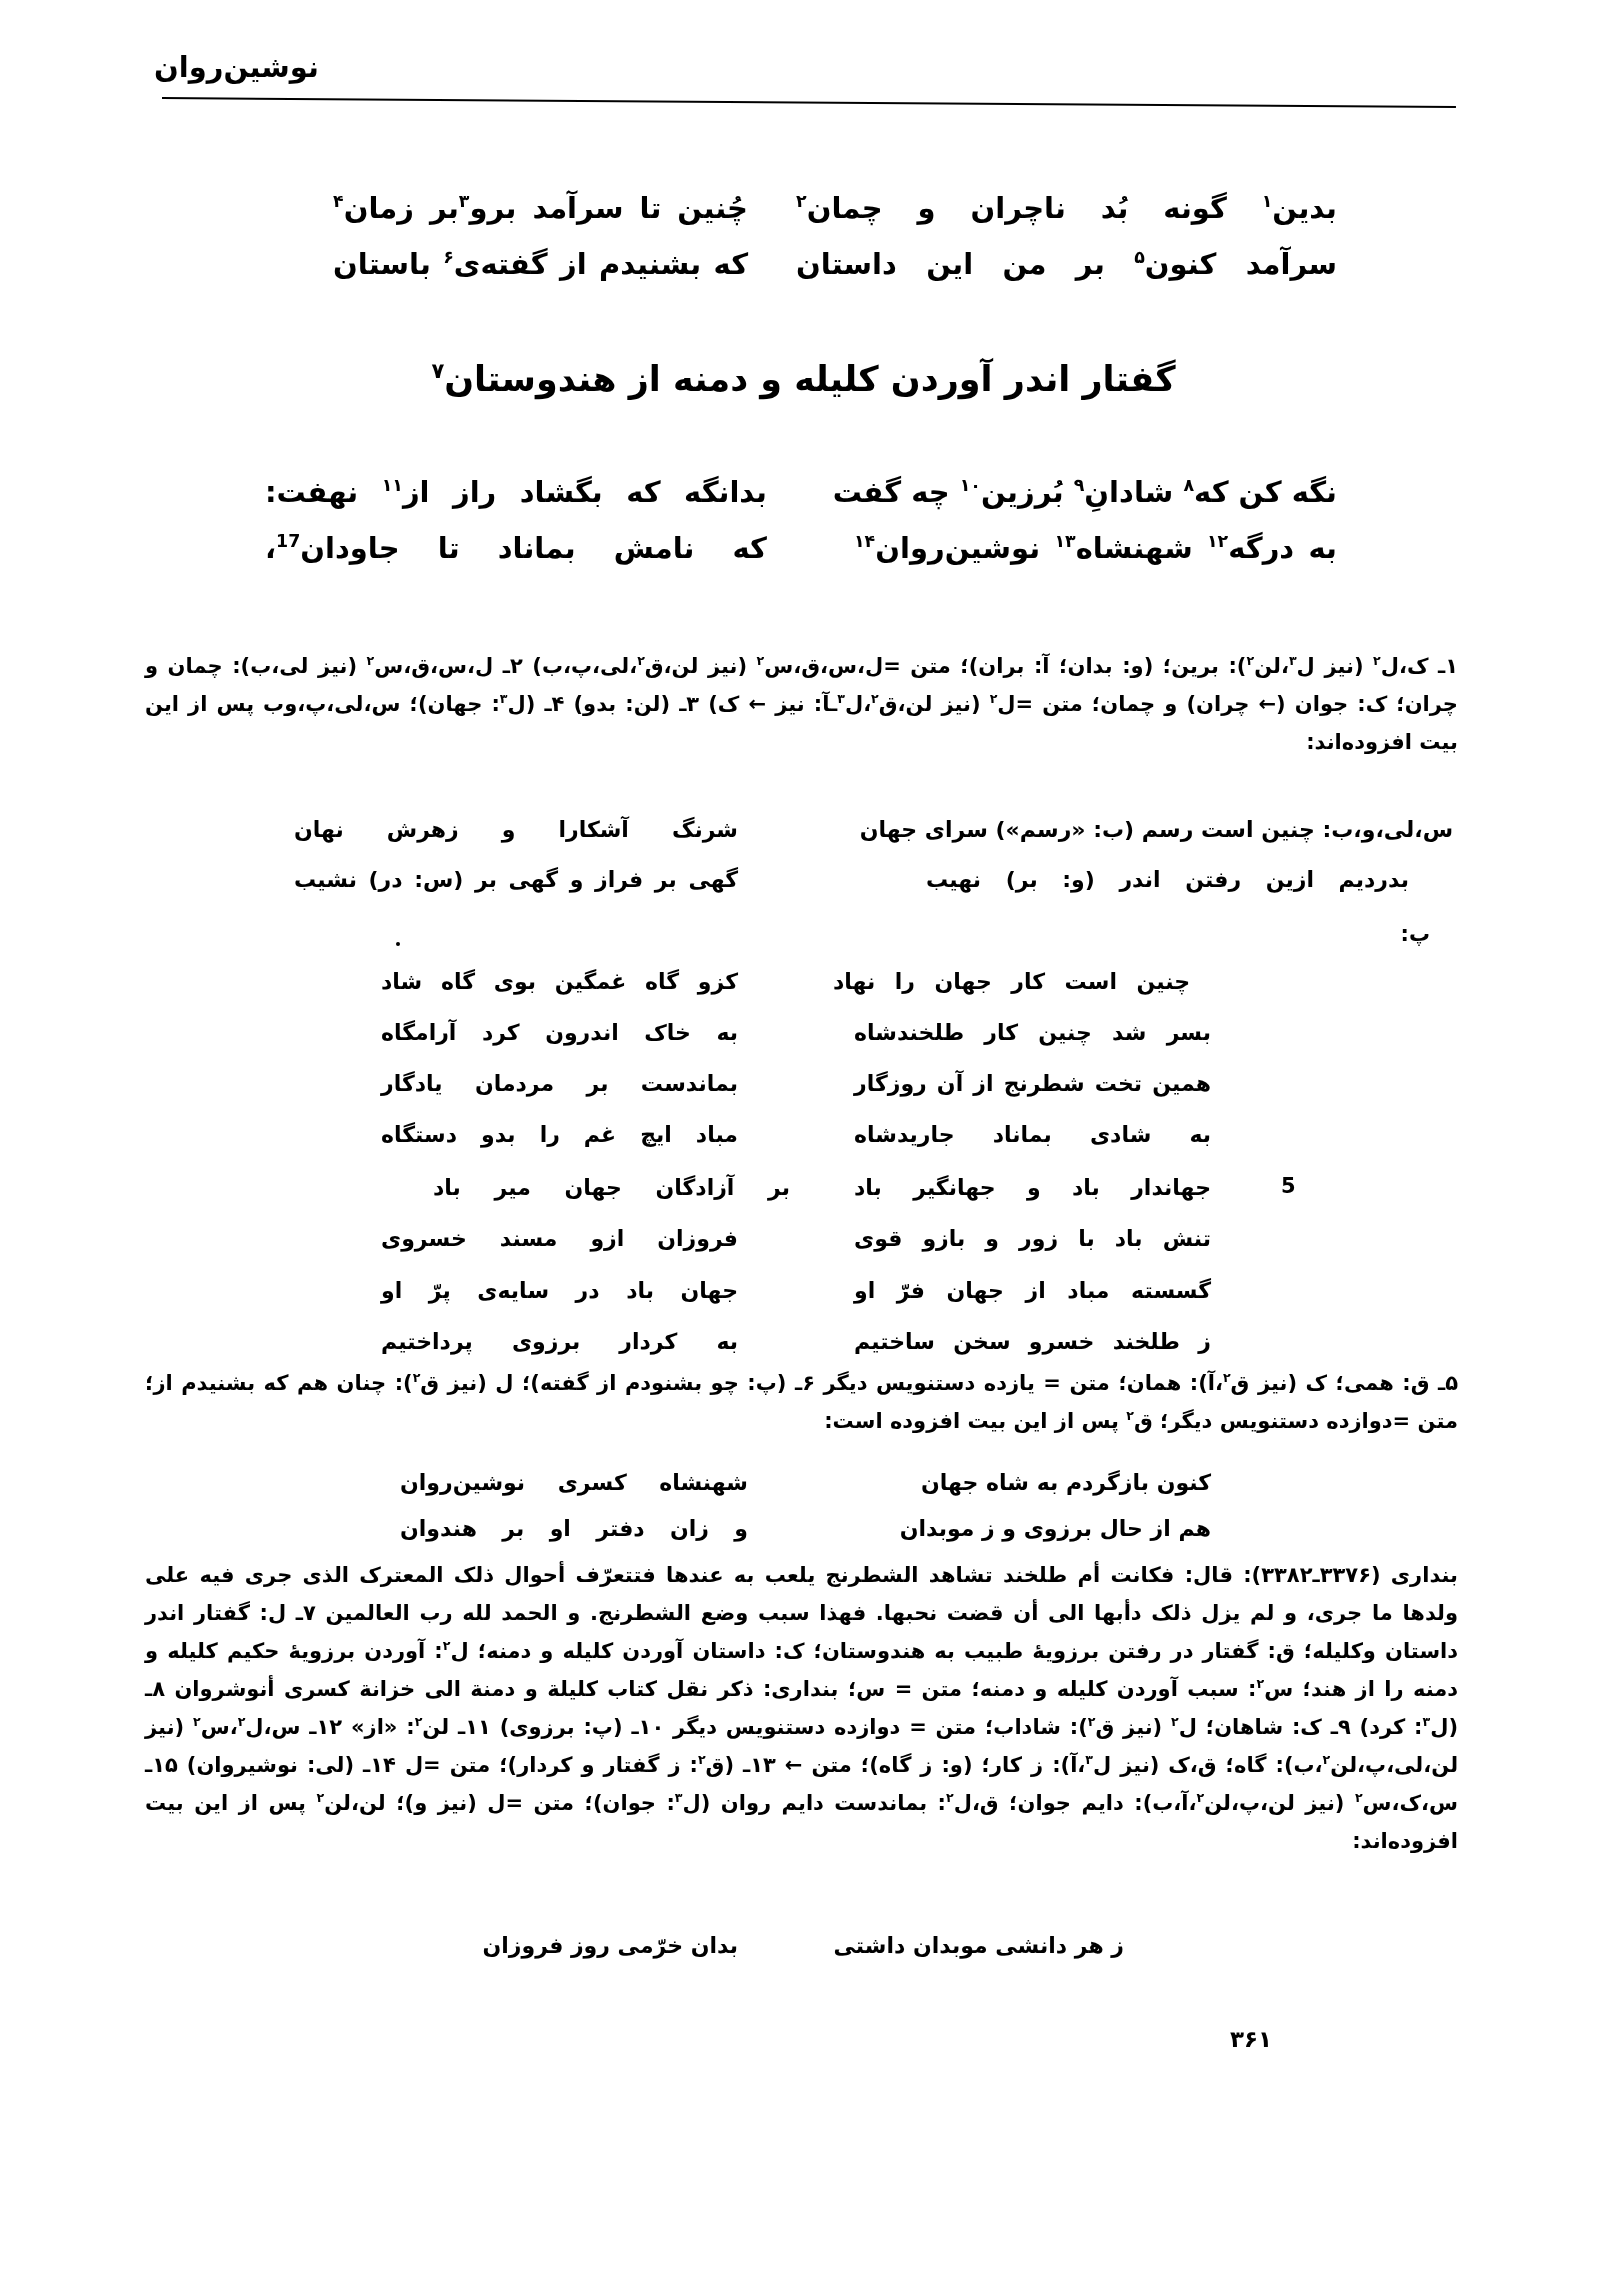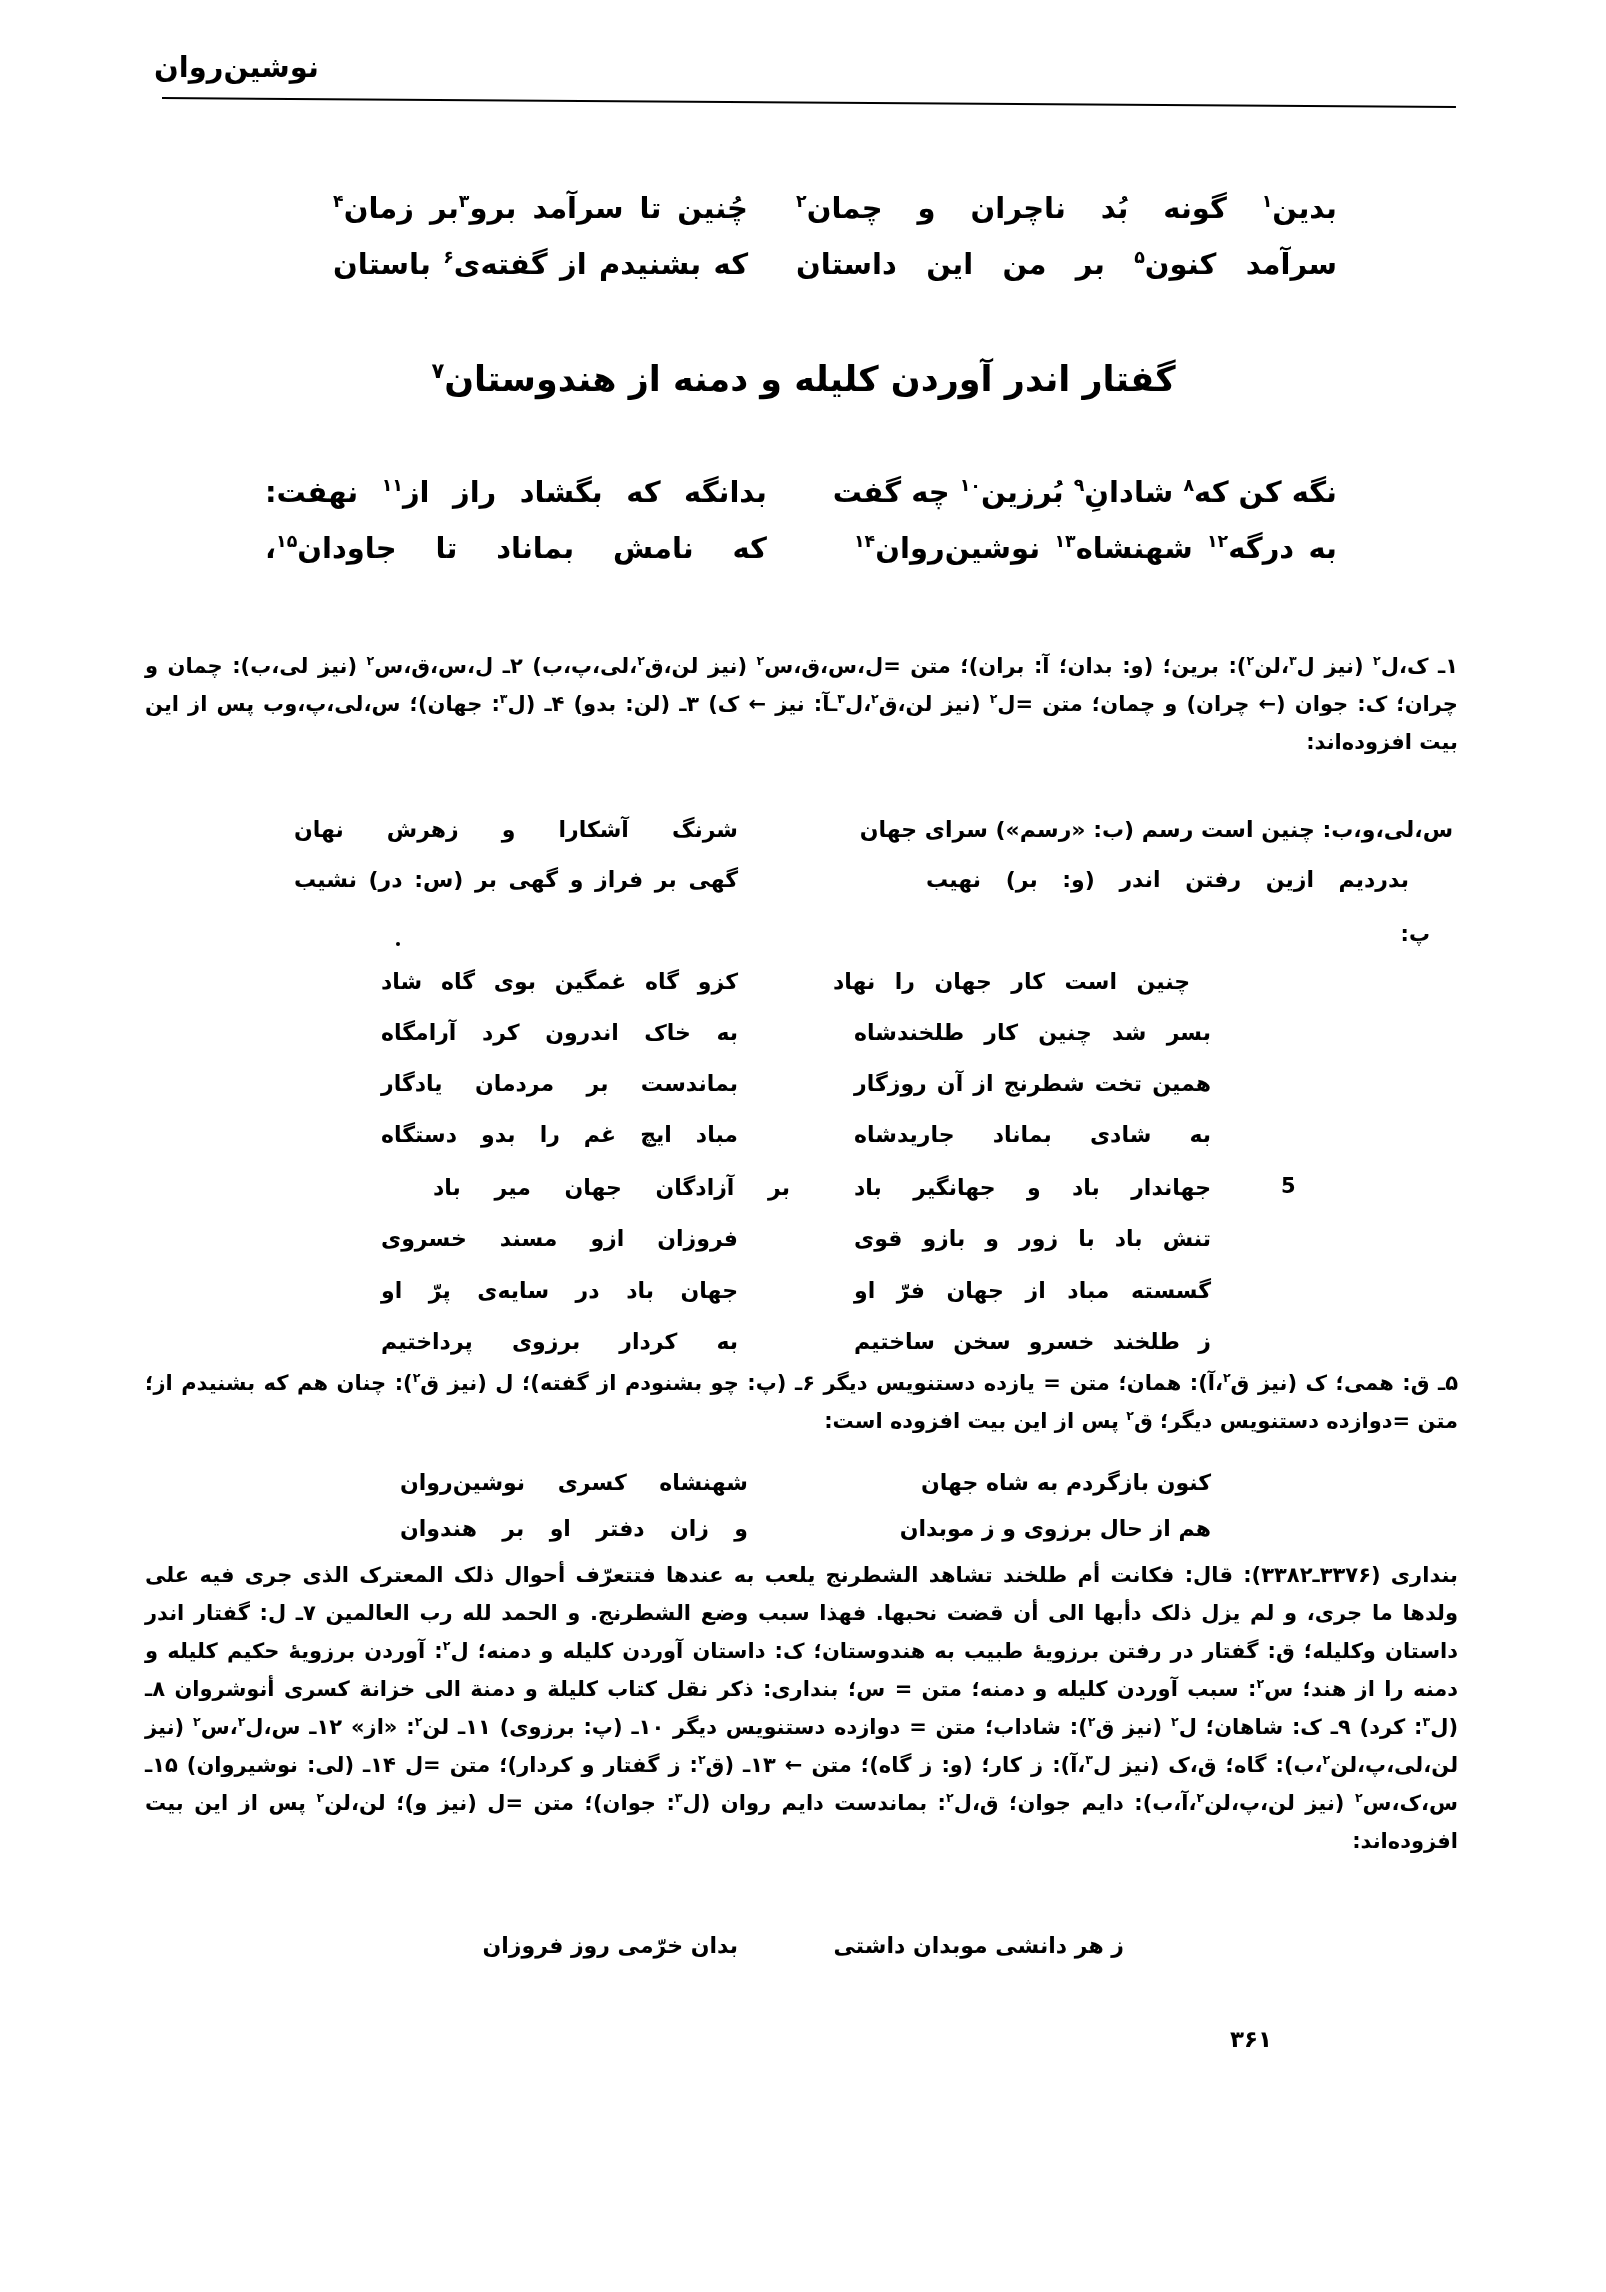--- a/index.html
+++ b/index.html
@@ -69,21 +69,21 @@
   </div>
 
   <div class="heading">گفتار اندر آوردن کلیله و دمنه از هندوستان<sup>۷</sup></div>
 
   <div class="couplet verse-main" style="left:0; top:469px; width:1607px; height:46px;">
     <span class="hemi" style="right:270px; width:483px;">نگه کن که<sup>۸</sup> شادانِ<sup>۹</sup> بُرزین<sup>۱۰</sup> چه گفت</span>
     <span class="hemi" style="right:840px; width:502px;">بدانگه که بگشاد راز از<sup>۱۱</sup> نهفت:</span>
   </div>
   <div class="couplet verse-main" style="left:0; top:525px; width:1607px; height:46px;">
     <span class="hemi" style="right:270px; width:483px;">به درگه<sup>۱۲</sup> شهنشاه<sup>۱۳</sup> نوشین‌روان<sup>۱۴</sup></span>
-    <span class="hemi" style="right:840px; width:502px;">که نامش بماناد تا جاودان<sup>۱۵</sup>،</span>
+    <span class="hemi" style="right:840px; width:502px;">که نامش بماناد تا جاودان<sup>17</sup>،</span>
   </div>
 
   <div class="note-para" style="top:647px;">۱ـ ک،ل<sup>۲</sup> (نیز ل<sup>۳</sup>،لن<sup>۲</sup>): برین؛ (و: بدان؛ آ: بران)؛ متن =ل،س،ق،س<sup>۲</sup> (نیز لن،ق<sup>۲</sup>،لی،پ،ب)  ۲ـ ل،س،ق،س<sup>۲</sup> (نیز لی،ب): چمان و چران؛ ک: جوان (← چران) و چمان؛ متن =ل<sup>۲</sup> (نیز لن،ق<sup>۲</sup>،ل<sup>۳</sup>ـآ: نیز ← ک)  ۳ـ (لن: بدو)  ۴ـ (ل<sup>۳</sup>: جهان)؛ س،لی،پ،وب پس از این بیت افزوده‌اند:</div>
 
   <div class="couplet verse-note" style="left:0; top:811px; width:1607px; height:37px;">
     <span class="hemi" style="right:869px; width:444px;">شرنگ آشکارا و زهرش نهان</span>
     <span class="hemi" style="right:154px; width:541px; text-align-last:right;"><span>س،لی،و،ب:</span> <span>چنین است رسم (ب: «رسم») سرای جهان</span></span>
   </div>
   <div class="couplet verse-note" style="left:0; top:861px; width:1607px; height:37px;">
     <span class="hemi" style="right:198px; width:483px;">بدردیم ازین رفتن اندر (و: بر) نهیب</span>

